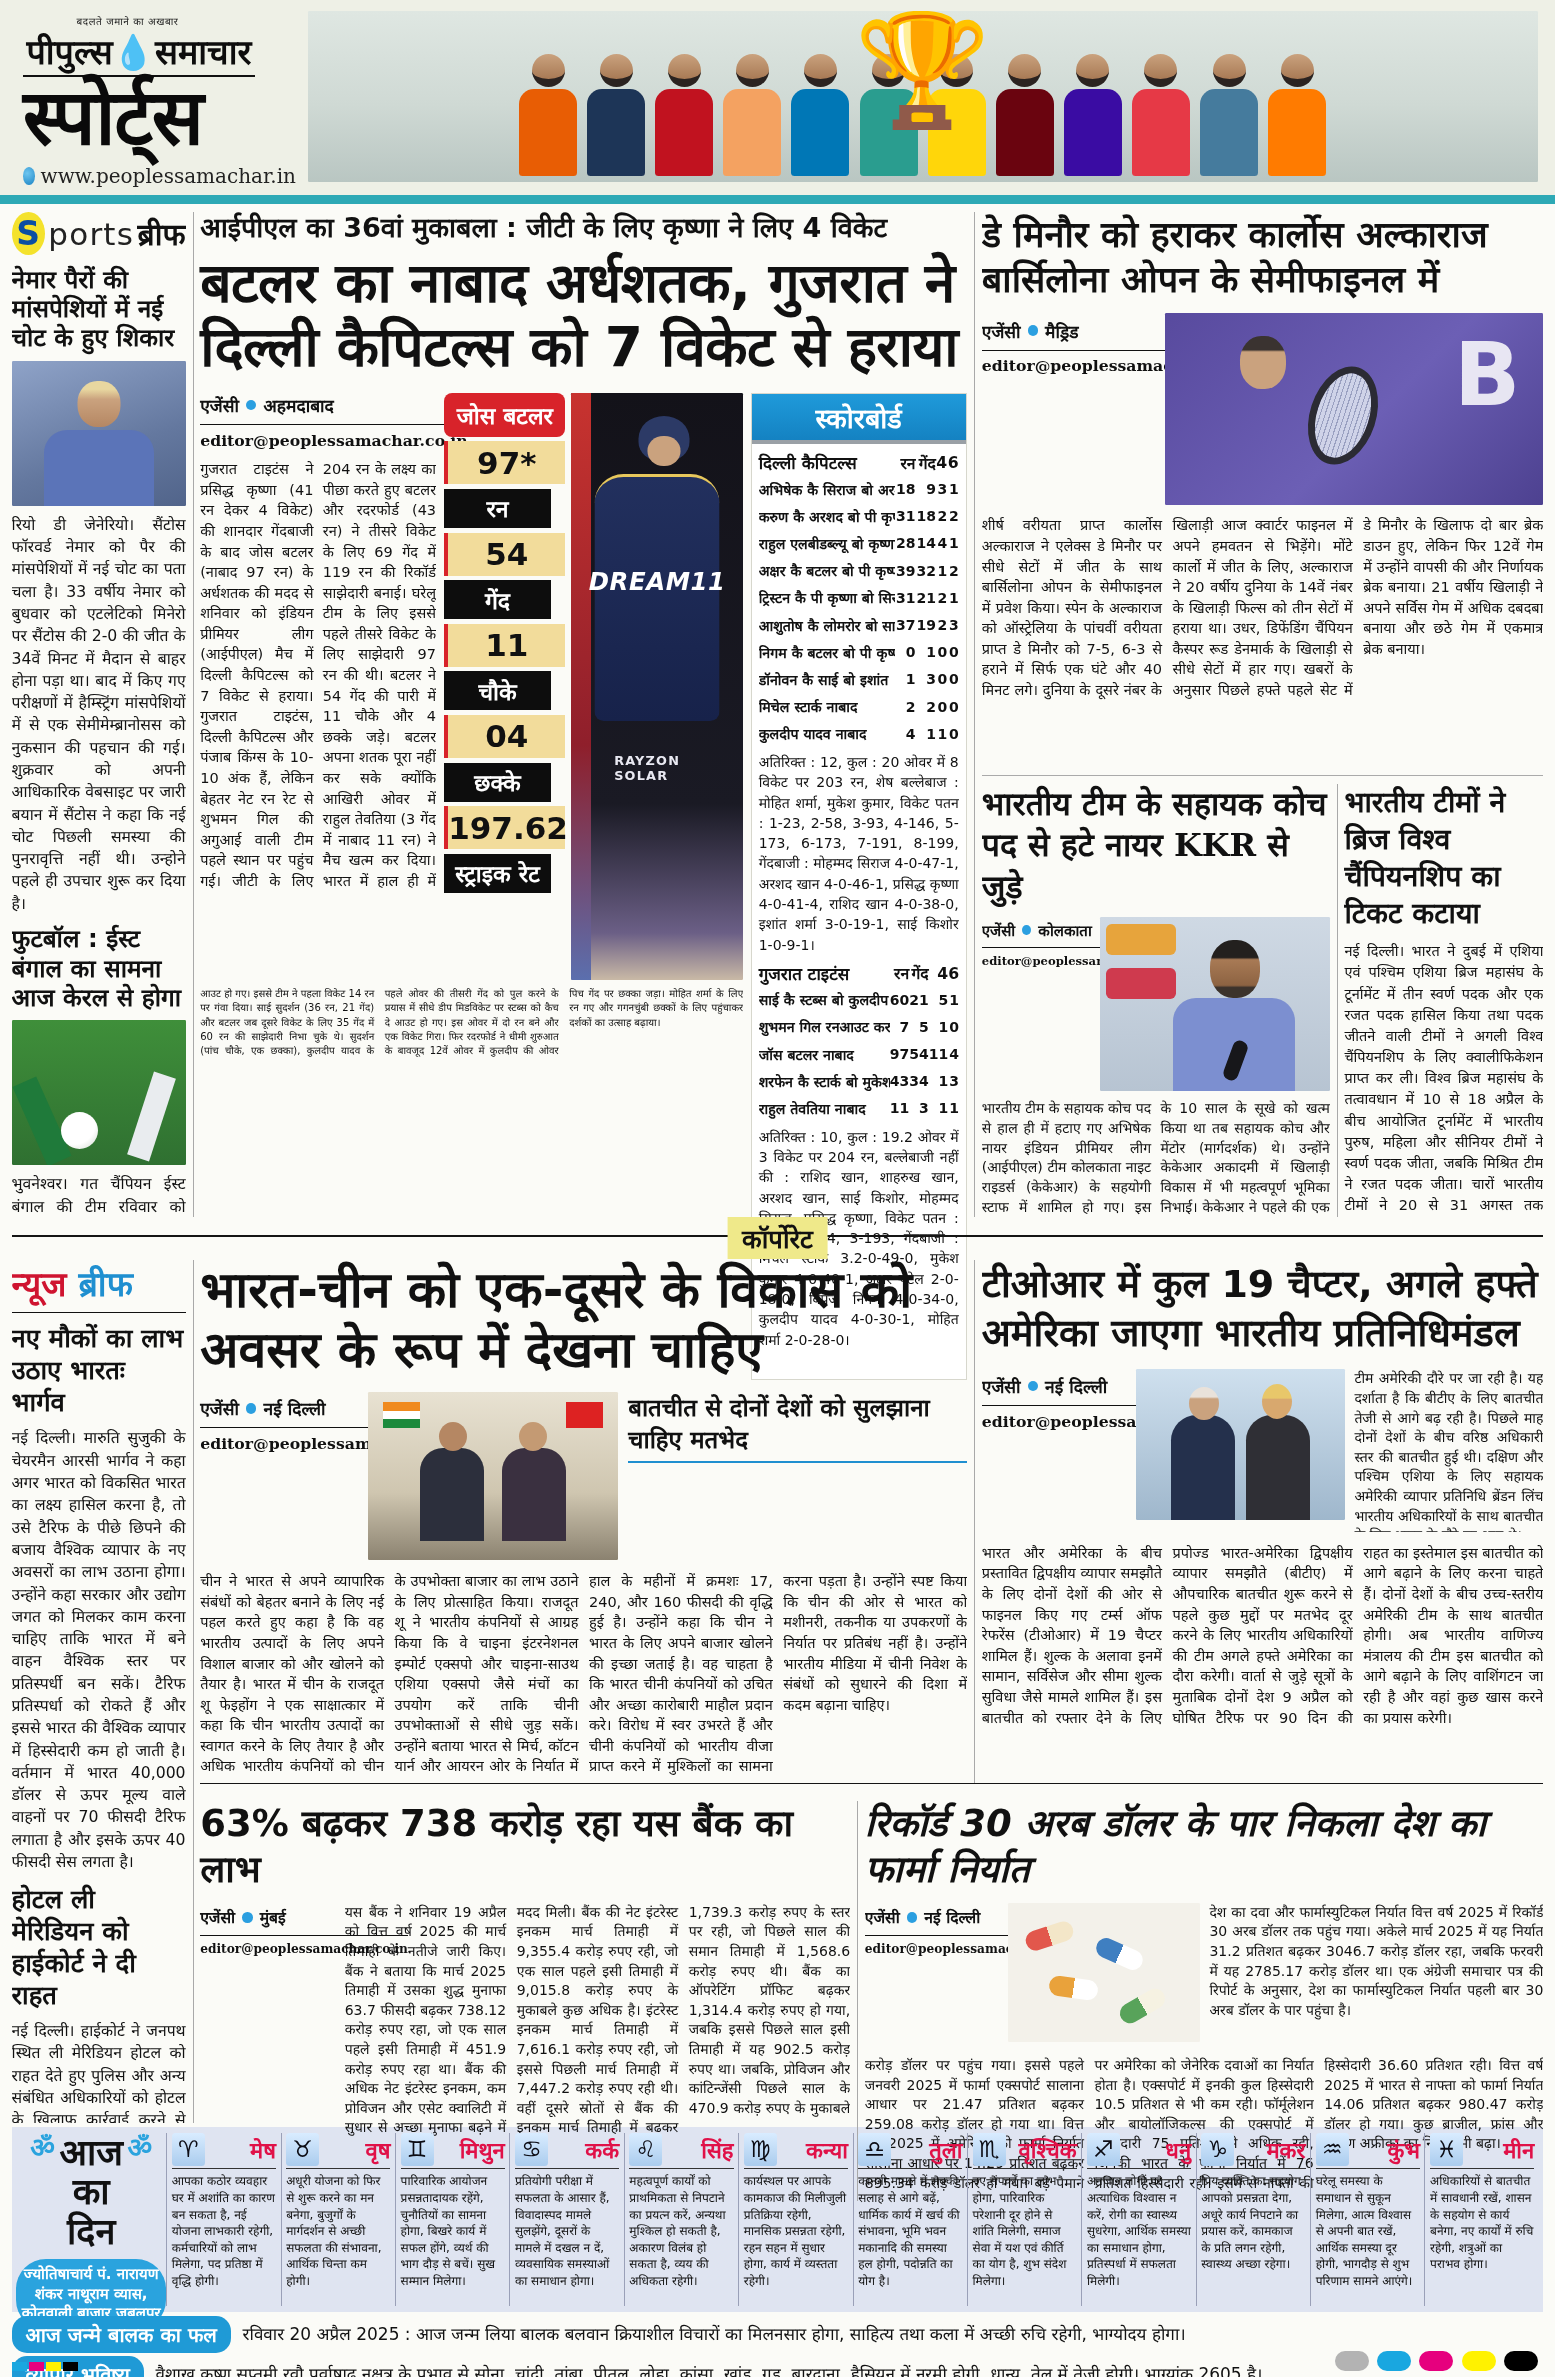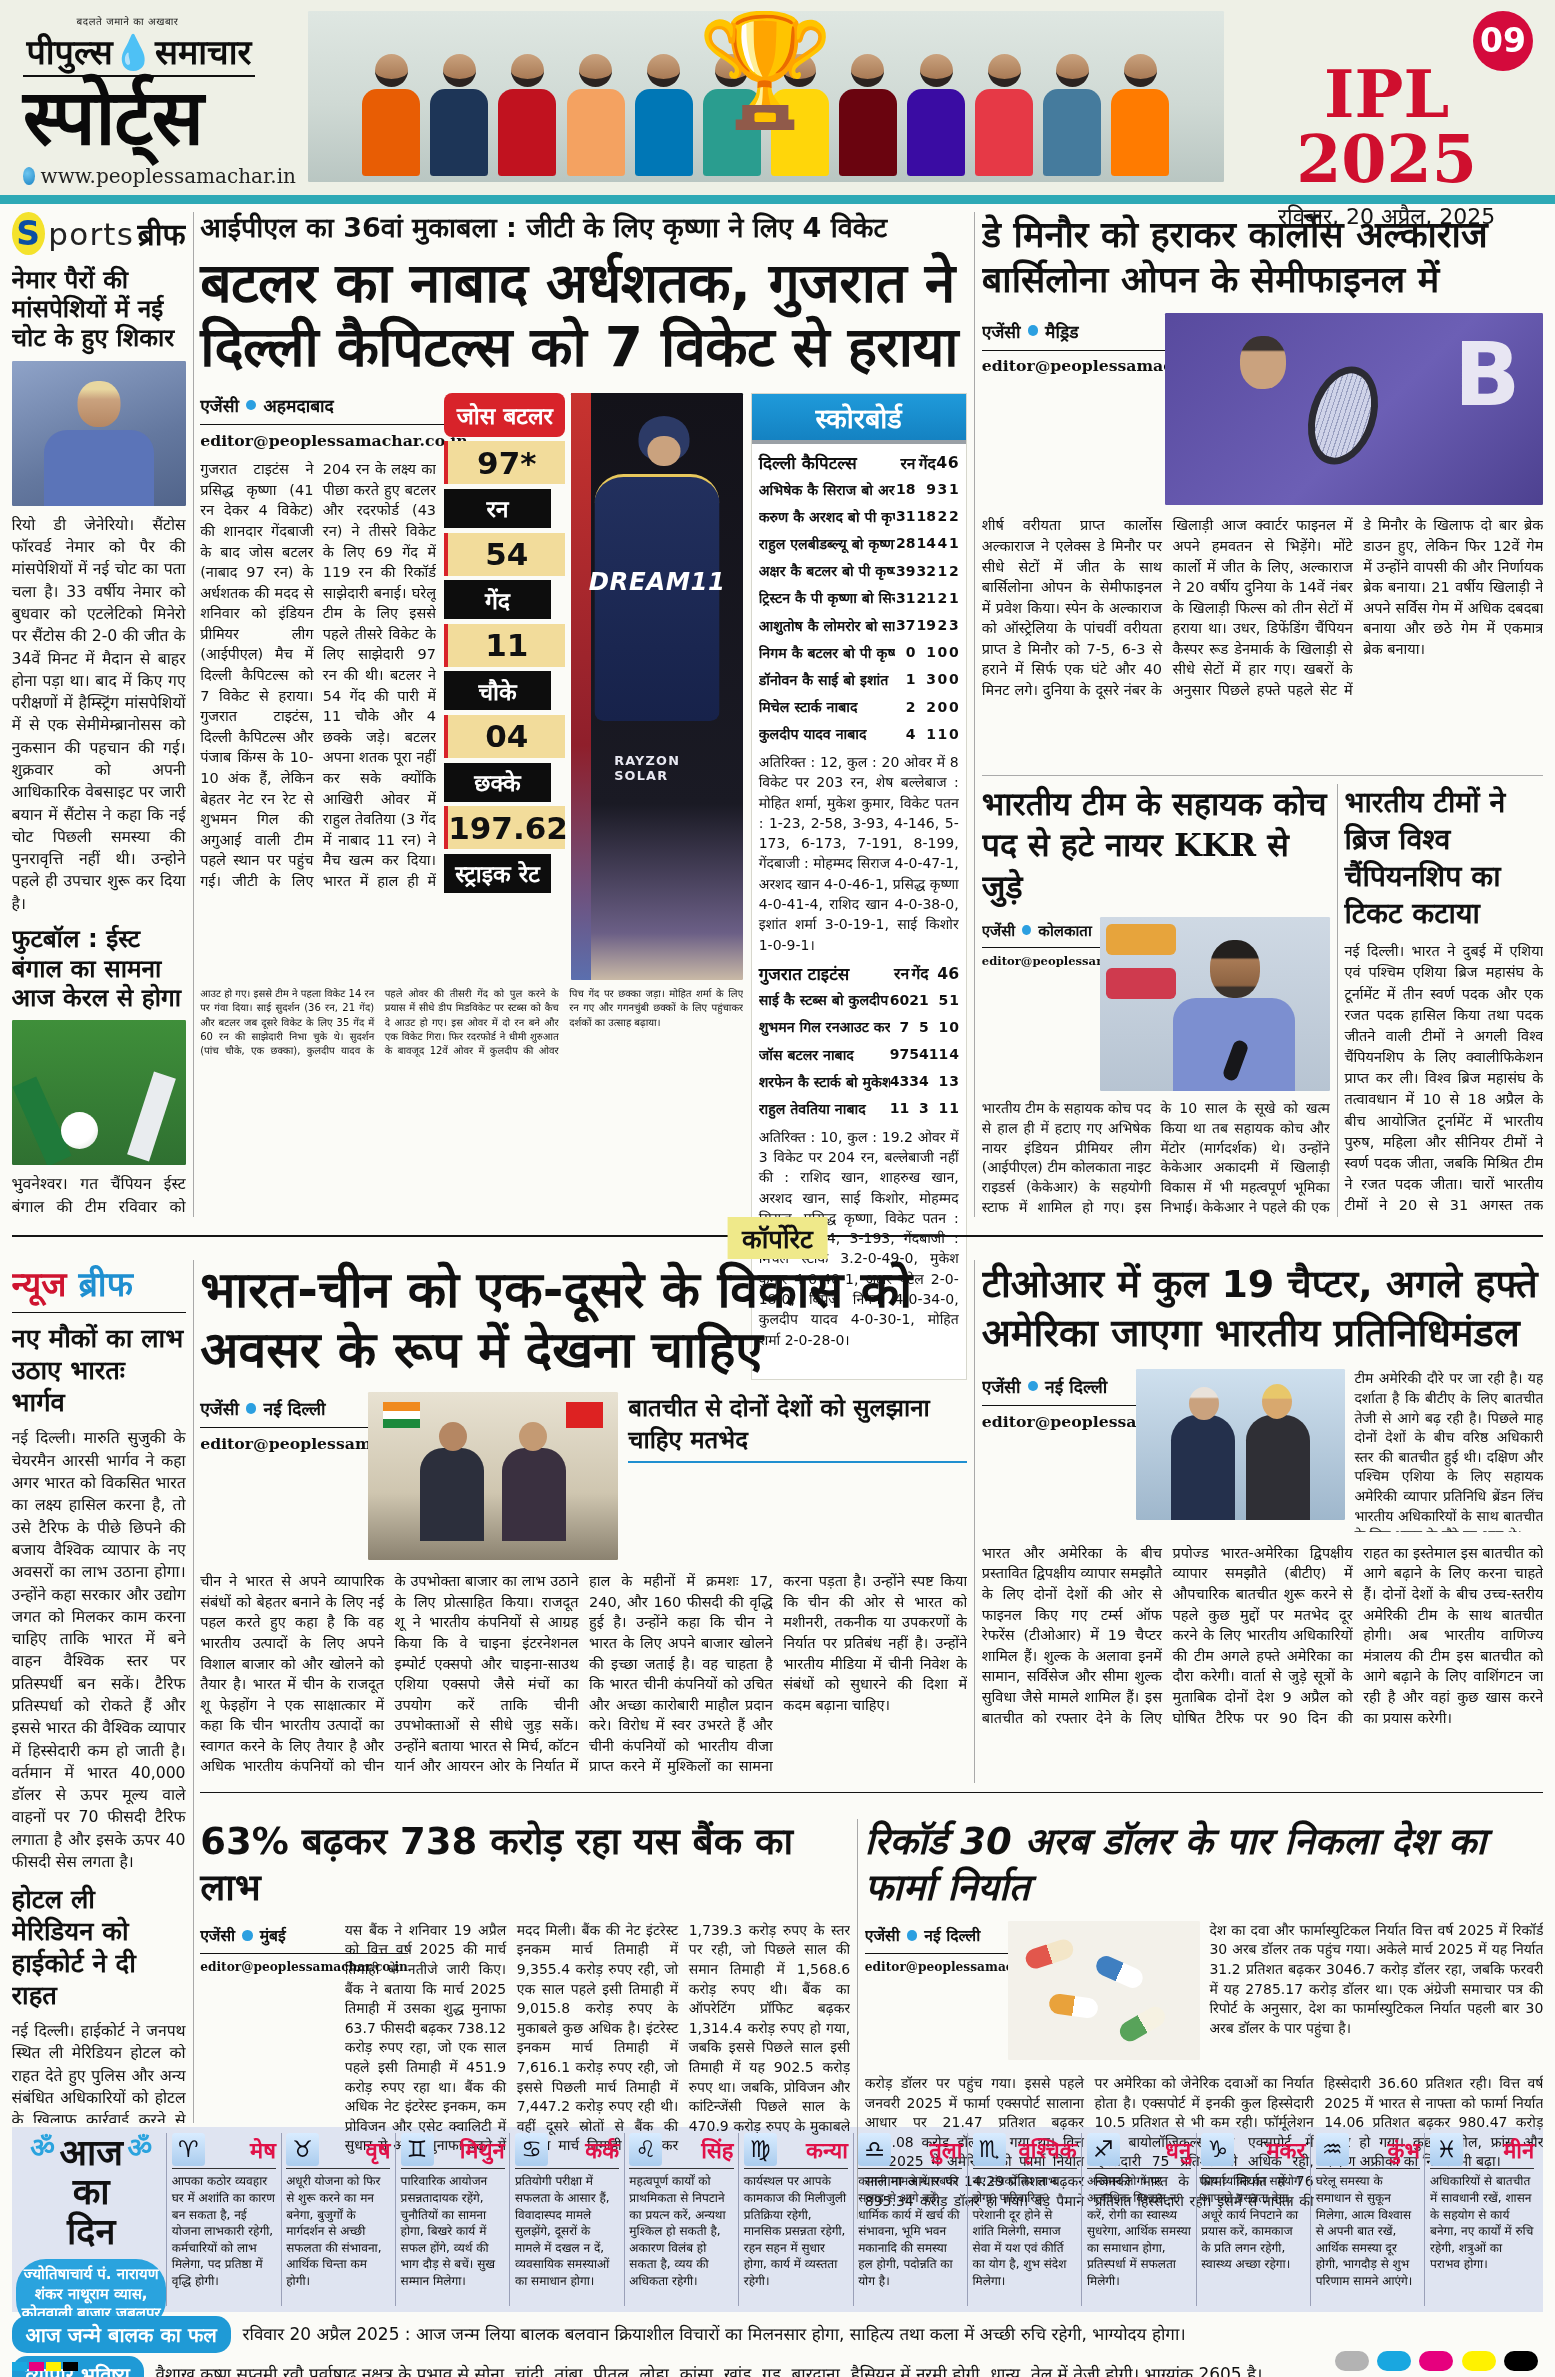--- a/index.html
+++ b/index.html
@@ -135,21 +135,21 @@
   .tor-row{display:flex;gap:9.3px;margin-top:10.5px;}
   .tor-byline{width:145px;flex:none;padding-top:4.6px;}
   .tor-photo{width:209px;height:151px;flex:none;background:linear-gradient(180deg,#cfe0ee 0%,#9fb7cc 100%);}
   .tor-photo .p1{position:absolute;left:35px;top:46px;width:64px;height:105px;border-radius:25.6px 25.6px 0 0;background:#24304c;}
   .tor-photo .p2{position:absolute;right:35px;top:46px;width:64px;height:105px;border-radius:25.6px 25.6px 0 0;background:#2f2f35;}
   .tor-photo .hd1{position:absolute;left:53px;top:17.4px;width:30px;height:33px;border-radius:50%;background:linear-gradient(180deg,#e9e2da 30%,#caa27e 36%);}
   .tor-photo .hd2{position:absolute;right:53px;top:15px;width:30px;height:35px;border-radius:50%;background:linear-gradient(180deg,#e8c76a 40%,#d8a86e 44%);}
   .tor-sidebody{flex:1;font-size:14px;line-height:1.4;text-align:justify;height:163px;overflow:hidden;}
   .tor-body{column-count:3;column-gap:10.5px;font-size:14.5px;line-height:1.42;text-align:justify;margin-top:10.5px;height:250px;overflow:hidden;}
   
-  .biz-row{display:flex;border-top:1.7px solid #151515;margin-top:9px;padding-top:26px;flex:1;}
+  .biz-row{display:flex;border-top:1.7px solid #151515;margin-top:0;padding-top:17px;flex:1;}
   .yes-col{width:650px;flex:none;}
   .yes-headline{font-size:37px;font-weight:800;line-height:1.25;}
   .yes-row{display:flex;gap:10.5px;margin-top:9.3px;}
   .yes-byline{width:134px;flex:none;padding-top:3.5px;}
   .yes-byline .byline{font-size:15.7px;}
   .yes-byline .email{font-size:12.2px;}
   .yes-body{flex:1;column-count:3;column-gap:10.5px;font-size:14px;line-height:1.4;text-align:justify;height:244px;overflow:hidden;}
   .pharma-col{flex:1;overflow:hidden;}
   .pharma-headline{font-size:37px;font-weight:800;line-height:1.25;font-style:italic;}
   .pharma-row{display:flex;gap:9.3px;margin-top:9.3px;}
@@ -244,25 +244,20 @@
         </div>
         <div class="player-fig">
           <div class="p-head"></div>
           <div class="p-body" style="background: rgb(69, 123, 157);"></div>
         </div>
         <div class="player-fig">
           <div class="p-head"></div>
           <div class="p-body" style="background: rgb(255, 123, 0);"></div>
         </div>
       </div>
-    <div class="head-right">
-      <div class="page-badge">09</div>
-      <div class="ipl-title">IPL 2025</div>
-      <div class="edition-date">रविवार, 20 अप्रैल, 2025</div>
-    </div>
   </div>
   <div class="tealbar"></div>
 
   <div class="sports">
 
     <div class="rail">
       <div class="sbrand">
         <span class="scircle">S</span>
         <span class="sports-word">ports</span>
         <span class="brief-word">ब्रीफ</span>

